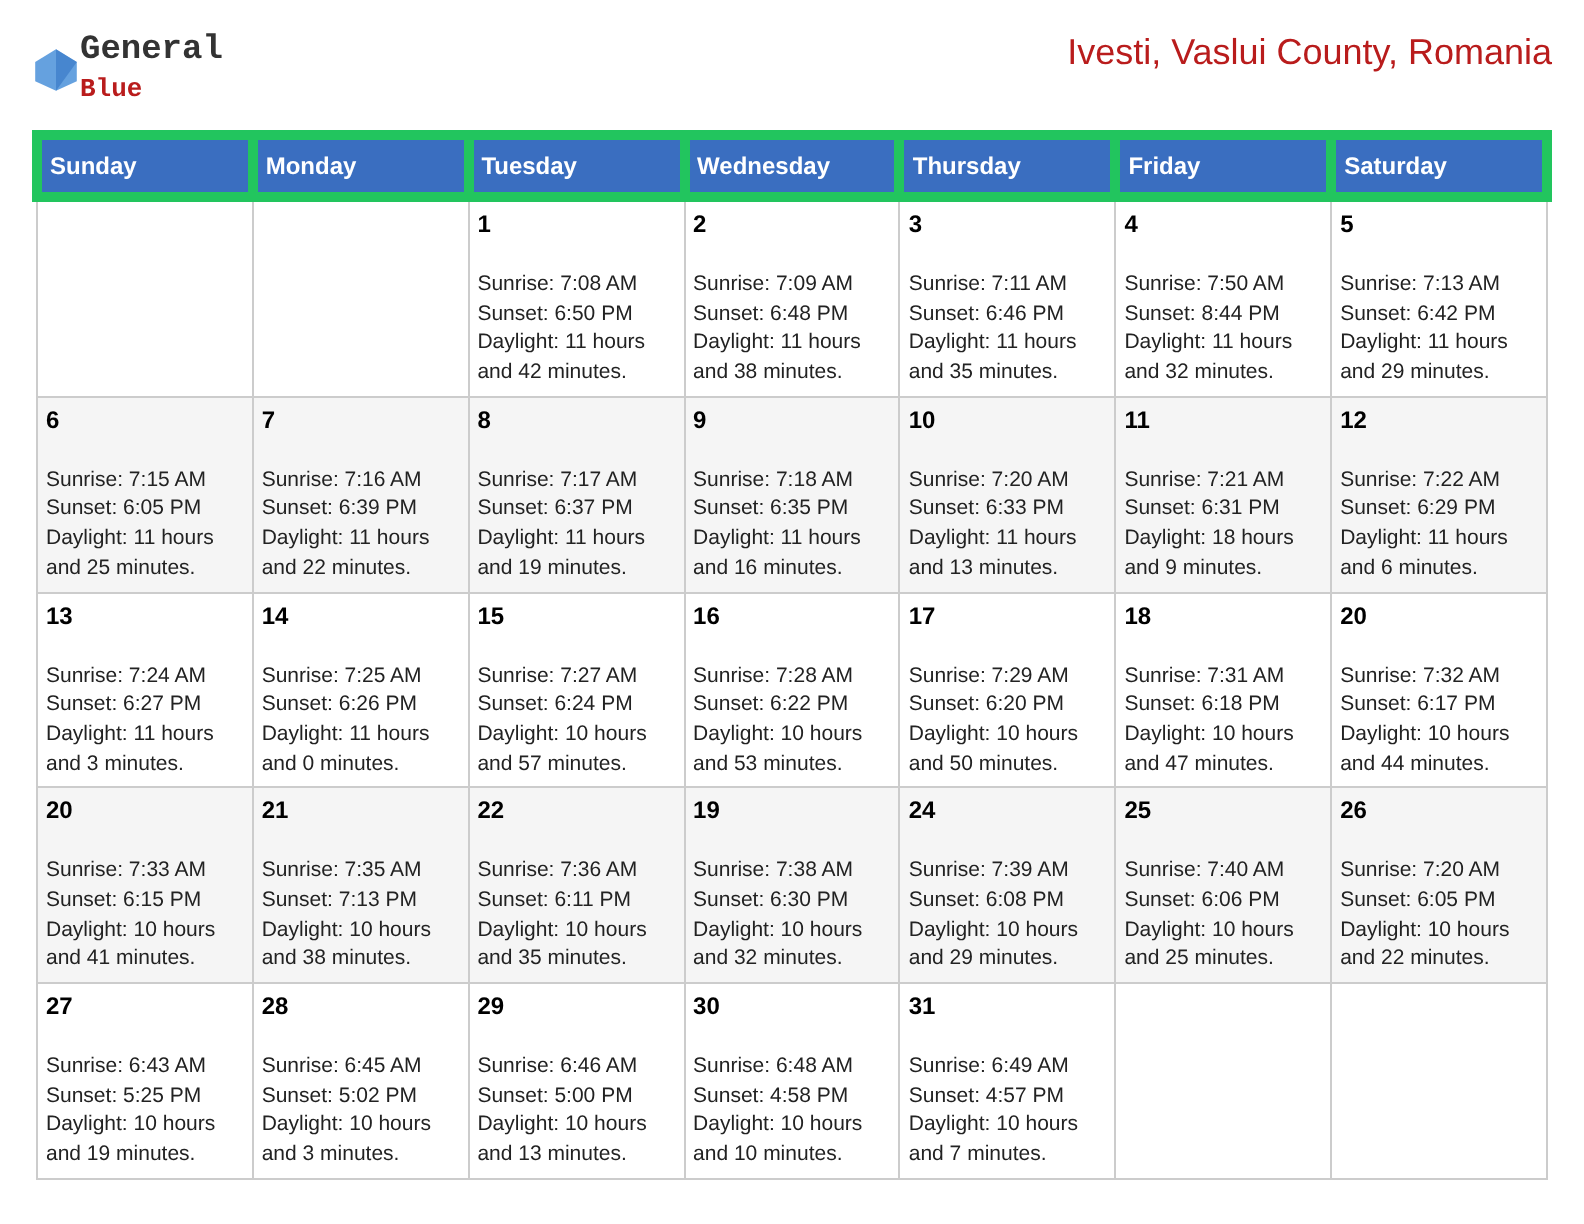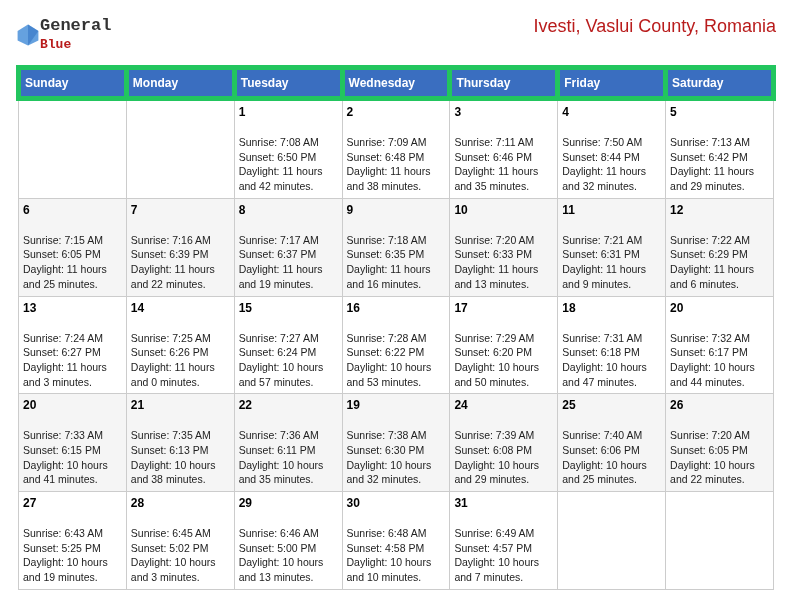--- a/index.html
+++ b/index.html
@@ -196,21 +196,21 @@
           <span>Sunrise: 7:20 AM</span><br>
           <span>Sunset: 6:33 PM</span><br>
           <span>Daylight: 11 hours and 13 minutes.</span>
         </div>
       </td>
         <td>
         <span class="day-num">11</span>
         <div class="day-info">
           <span>Sunrise: 7:21 AM</span><br>
           <span>Sunset: 6:31 PM</span><br>
-          <span>Daylight: 11 hours and 9 minutes.</span>
+          <span>Daylight: 18 hours and 9 minutes.</span>
         </div>
       </td>
         <td>
         <span class="day-num">12</span>
         <div class="day-info">
           <span>Sunrise: 7:22 AM</span><br>
           <span>Sunset: 6:29 PM</span><br>
           <span>Daylight: 11 hours and 6 minutes.</span>
         </div>
       </td>
@@ -279,21 +279,21 @@
         <div class="day-info">
           <span>Sunrise: 7:33 AM</span><br>
           <span>Sunset: 6:15 PM</span><br>
           <span>Daylight: 10 hours and 41 minutes.</span>
         </div>
       </td>
         <td>
         <span class="day-num">21</span>
         <div class="day-info">
           <span>Sunrise: 7:35 AM</span><br>
-          <span>Sunset: 6:13 PM</span><br>
+          <span>Sunset: 7:13 PM</span><br>
           <span>Daylight: 10 hours and 38 minutes.</span>
         </div>
       </td>
         <td>
         <span class="day-num">22</span>
         <div class="day-info">
           <span>Sunrise: 7:36 AM</span><br>
           <span>Sunset: 6:11 PM</span><br>
           <span>Daylight: 10 hours and 35 minutes.</span>
         </div>

